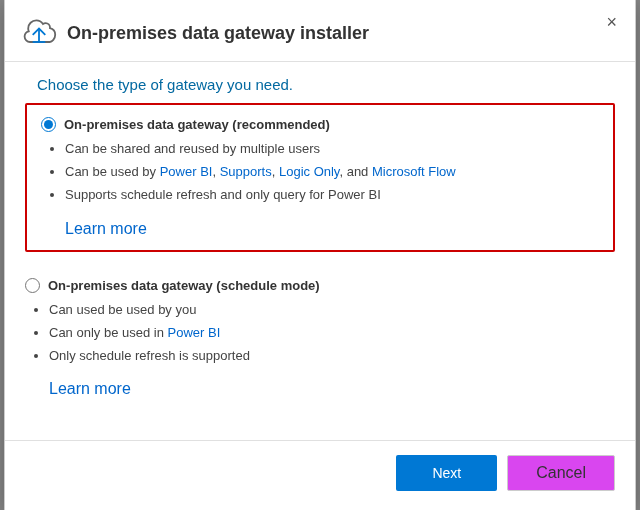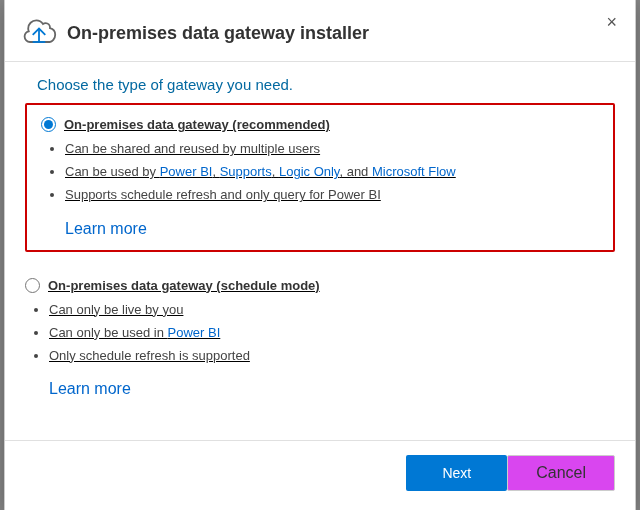--- a/index.html
+++ b/index.html
@@ -53,21 +53,20 @@
       padding: 2px 6px;
     }
     .subtitle {
       padding: 14px 20px 10px 32px;
       color: #0369a1;
       font-size: 15px;
     }
     .content {
       padding: 0 20px 16px 20px;
       flex: 1;
-      text-decoration: underline;
     }
     .option-box {
       border: 2px solid #cc0000;
       border-radius: 2px;
       padding: 12px 14px;
       margin-bottom: 14px;
     }
     .option-box.normal {
       border: none;
       padding-left: 0;
@@ -103,20 +102,21 @@
       display: inline-block;
       margin-top: 12px;
       margin-left: 24px;
       font-size: 16px;
       cursor: pointer;
     }
     .highlight { color: #0066cc; }
     .footer {
       display: flex;
       justify-content: flex-end;
+      gap: 10px;
       padding: 14px 20px 20px 20px;
       border-top: 1px solid #e0e0e0;
     }
     .btn-next {
       background: #0078d4;
       color: #fff;
       border: none;
       padding: 8px 36px;
       font-size: 14px;
       cursor: pointer;
@@ -170,21 +170,21 @@
       </ul>
       <a class="link" href="#">Learn more</a>
     </div>
 
     <div class="option-box normal">
       <label class="radio-label">
         <input type="radio" name="gateway" style="">
         <span>On-premises data gateway (schedule mode)</span>
       </label>
       <ul class="bullet-list">
-        <li>Can only be live by you</li>
+        <li>Can used be used by you</li>
         <li>
           Can only be used in <span class="highlight">Power BI</span>
         </li>
         <li>Only schedule refresh is supported</li>
       </ul>
       <a class="link" href="#">Learn more</a>
     </div>
 
   </div>
 

